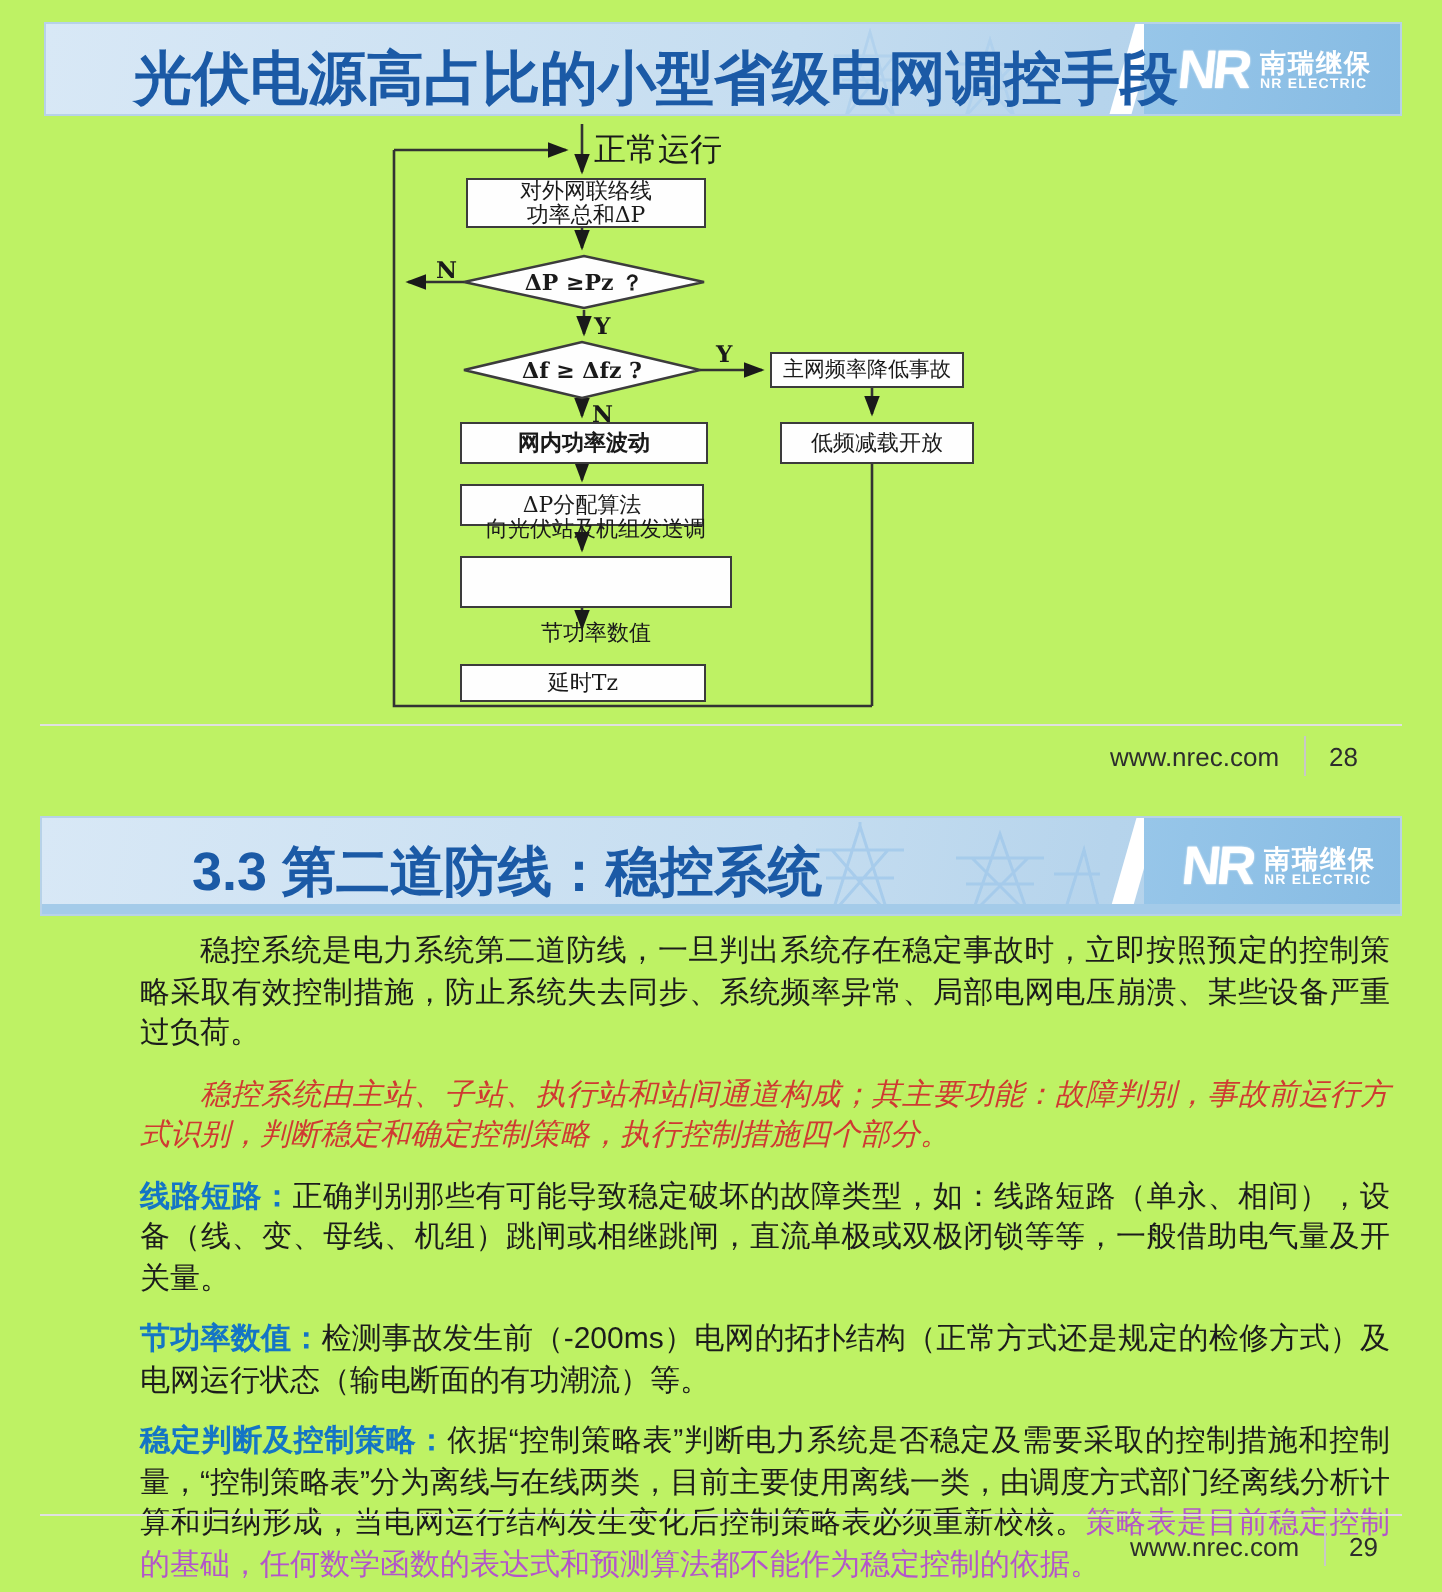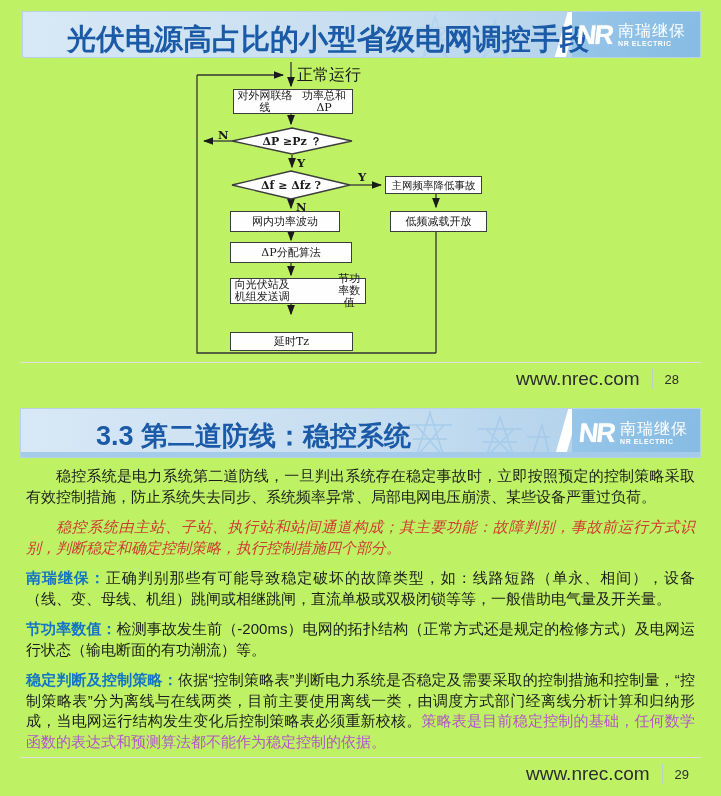--- a/index.html
+++ b/index.html
@@ -14,46 +14,46 @@
   .band .slash { position:absolute; top:-6px; height:130%; width:11px; background:#ffffff;
           transform:skewX(-16deg); }
   .band-title { position:absolute; color:#1b5aa6; font-weight:bold; white-space:nowrap; }
   .towers { position:absolute; opacity:.8; }
 
   
   .nr-logo { position:absolute; display:flex; align-items:center; gap:6px; color:#ffffff; }
   .nr-mark { font-size:27px; font-weight:900; letter-spacing:-2px; transform:skewX(-6deg);
              line-height:1; text-shadow:0 0 1px #ffffff; }
   .nr-text { display:flex; flex-direction:column; line-height:1.05; }
-  .nr-cn { font-size:16px; font-weight:normal; letter-spacing:1px;text-align:right; }
+  .nr-cn { font-size:13px; font-weight:bold; letter-spacing:1px;text-align:right; }
   .nr-en { font-size:7px; font-weight:bold; letter-spacing:.6px; }
 
   
   .fc { position:absolute; left:0; top:0; width:721px; height:400px; }
   .fc svg { position:absolute; left:185px; top:55px; }
   .fc-box { position:absolute; border:1.2px solid #3c3c3c; background:#fefefe; color:#1a1a1a;
-            display:flex; align-items:center; justify-content:center;
+            display:flex; flex-direction:column; align-items:center; justify-content:center;
             text-align:center; font-family:"DejaVu Serif", serif; font-size:11px; line-height:12px; }
   .fc-float { position:absolute; color:#1a1a1a; font-family:"DejaVu Serif", serif; font-size:11.5px; }
   .fc-diamond-text { position:absolute; display:flex; align-items:center; justify-content:center;
             font-family:"DejaVu Serif", serif; font-size:11px; font-weight:bold; color:#1a1a1a;
             white-space:nowrap; }
 
   
   .divider { position:absolute; left:20px; width:681px; height:1px; background:#e0e0e0; }
   .footer { position:absolute; right:0; width:100%; display:flex; justify-content:flex-end;
             align-items:center; gap:12px; padding-right:42px; }
-  .footer .url { font-size:19px; color:#2d2d2d; }
+  .footer .url { font-size:13px; color:#2d2d2d; }
   .footer .sep { width:1px; height:20px; background:#c8c8c8; }
   .footer .pg { font-size:13px; color:#2d2d2d; }
 
   
   .body-text { position:absolute; left:26px; top:466px; width:669px;
                font-size:15px; line-height:20.5px; color:#1c1c1c; text-align:justify; }
-  .body-text p { margin-bottom:10px; }
+  .body-text p { margin-bottom:10px;margin-left:44px; }
   .p-indent { text-indent:2em; }
   .red { color:#cf3a32;font-style:italic; }
   .lbl-blue { color:#1475c5; font-weight:bold; }
   .magenta { color:#b356ca; }
 </style>
 </head>
 <body>
 
 <div class="page">
 
@@ -113,21 +113,21 @@
       </div>
 
       <div class="fc-diamond-text" style="left:240px; top:131px; width:104px; height:20px;">ΔP ≥Pz ？</div>
       <div class="fc-diamond-text" style="left:239px; top:175px; width:104px; height:20px;">Δf ≥ Δfz ?</div>
 
       <div class="fc-float" style="left:218px; top:128px; font-weight:bold;">N</div>
       <div class="fc-float" style="left:297px; top:156px; font-weight:bold;">Y</div>
       <div class="fc-float" style="left:358px; top:170px; font-weight:bold;">Y</div>
       <div class="fc-float" style="left:296px; top:200px; font-weight:bold;">N</div>
 
-      <div class="fc-box" style="left:230px; top:211px; width:110px; height:21px;">网内功率波动</div>
+      <div class="fc-box" style="left:230px; top:211px; width:124px; height:21px;font-weight:bold;">网内功率波动</div>
       <div class="fc-box" style="left:230px; top:242px; width:122px; height:21px;">ΔP分配算法</div>
       <div class="fc-box" style="left:230px; top:278px; width:136px; height:26px;gap:40px;">
         <div>向光伏站及机组发送调</div>
         <div>节功率数值</div>
       </div>
       <div class="fc-box" style="left:230px; top:332px; width:123px; height:19px;">延时Tz</div>
 
       <div class="fc-box" style="left:385px; top:176px; width:97px; height:18px; font-size:10.5px;">主网频率降低事故</div>
       <div class="fc-box" style="left:390px; top:211px; width:97px; height:21px;">低频减载开放</div>
     </div>
@@ -160,21 +160,21 @@
           <span class="nr-cn">南瑞继保</span>
           <span class="nr-en">NR ELECTRIC</span>
         </span>
       </div>
     </div>
 
     <div class="body-text">
       <p class="p-indent">稳控系统是电力系统第二道防线，一旦判出系统存在稳定事故时，立即按照预定的控制策略采取有效控制措施，防止系统失去同步、系统频率异常、局部电网电压崩溃、某些设备严重过负荷。</p>
       <p class="p-indent red">稳控系统由主站、子站、执行站和站间通道构成；其主要功能：故障判别，事故前运行方式识别，判断稳定和确定控制策略，执行控制措施四个部分。</p>
       <p>
-        <span class="lbl-blue">南瑞继保：</span><span>正确判别那些有可能导致稳定破坏的故障类型，如：线路短路（单永、相间），设备（线、变、母线、机组）跳闸或相继跳闸，直流单极或双极闭锁等等，一般借助电气量及开关量。</span>
+        <span class="lbl-blue">线路短路：</span><span>正确判别那些有可能导致稳定破坏的故障类型，如：线路短路（单永、相间），设备（线、变、母线、机组）跳闸或相继跳闸，直流单极或双极闭锁等等，一般借助电气量及开关量。</span>
       </p>
       <p>
         <span class="lbl-blue">节功率数值：</span><span>检测事故发生前（-200ms）电网的拓扑结构（正常方式还是规定的检修方式）及电网运行状态（输电断面的有功潮流）等。</span>
       </p>
       <p>
         <span class="lbl-blue">稳定判断及控制策略：</span><span>依据“控制策略表”判断电力系统是否稳定及需要采取的控制措施和控制量，“控制策略表”分为离线与在线两类，目前主要使用离线一类，由调度方式部门经离线分析计算和归纳形成，当电网运行结构发生变化后控制策略表必须重新校核。</span><span class="magenta">策略表是目前稳定控制的基础，任何数学函数的表达式和预测算法都不能作为稳定控制的依据。</span>
       </p>
     </div>
 
     <div class="divider" style="top:757px;"></div>

